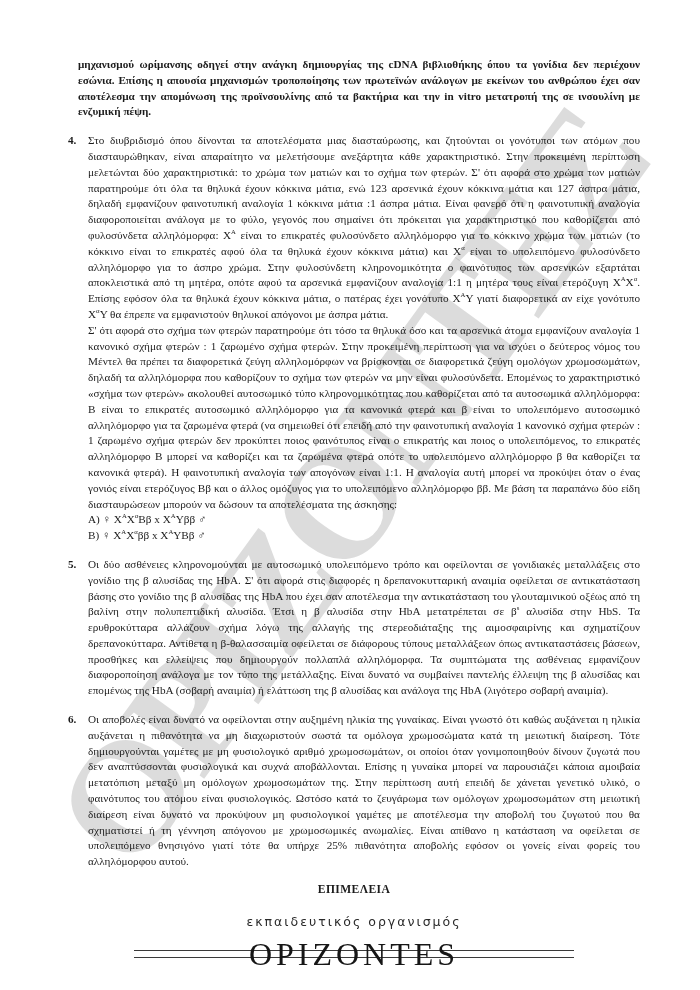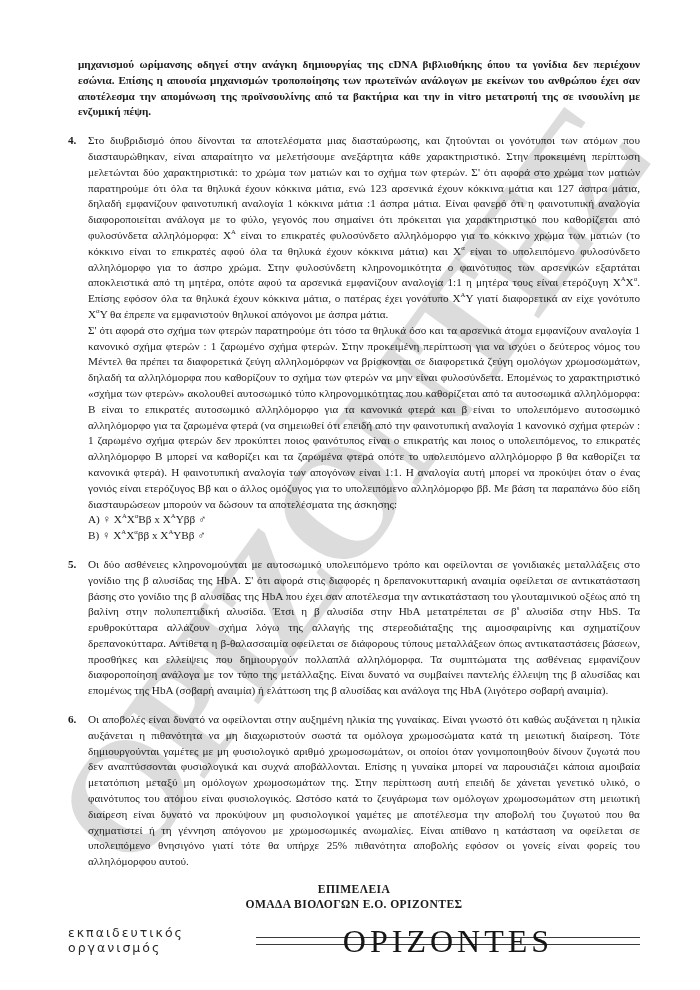--- a/index.html
+++ b/index.html
@@ -54,23 +54,23 @@
   }
   sup { font-size: 0.6em; line-height: 0; vertical-align: super; }
   .credits { margin-top: 10px; text-align: center; }
   .credits-line1, .credits-line2 {
     font-weight: bold;
     font-size: 11.6px;
     line-height: 14.5px;
     letter-spacing: 0.4px;
   }
   .logo {
-    margin-top: 4px;
+    margin-top: 16px;
     display: flex;
-    flex-direction: row;
+    flex-direction: column;
     align-items: center;
   }
   .logo-tagline {
     font-family: "DejaVu Sans", sans-serif;
     font-size: 12.5px;
     letter-spacing: 2px;
     color: #2a2a2a;
   }
   .logo-mark {
     position: relative;
@@ -127,21 +127,20 @@
 
   <div class="item">
     <div class="num">6.</div>
     <div class="body">
       <p class="para">Οι αποβολές είναι δυνατό να οφείλονται στην αυξημένη ηλικία της γυναίκας. Είναι γνωστό ότι καθώς αυξάνεται η ηλικία αυξάνεται η πιθανότητα να μη διαχωριστούν σωστά τα ομόλογα χρωμοσώματα κατά τη μειωτική διαίρεση. Τότε δημιουργούνται γαμέτες με μη φυσιολογικό αριθμό χρωμοσωμάτων, οι οποίοι όταν γονιμοποιηθούν δίνουν ζυγωτά που δεν αναπτύσσονται φυσιολογικά και συχνά αποβάλλονται. Επίσης η γυναίκα μπορεί να παρουσιάζει κάποια αμοιβαία μετατόπιση μεταξύ μη ομόλογων χρωμοσωμάτων της. Στην περίπτωση αυτή επειδή δε χάνεται γενετικό υλικό, ο φαινότυπος του ατόμου είναι φυσιολογικός. Ωστόσο κατά το ζευγάρωμα των ομόλογων χρωμοσωμάτων στη μειωτική διαίρεση είναι δυνατό να προκύψουν μη φυσιολογικοί γαμέτες με αποτέλεσμα την αποβολή του ζυγωτού που θα σχηματιστεί ή τη γέννηση απόγονου με χρωμοσωμικές ανωμαλίες. Είναι απίθανο η κατάσταση να οφείλεται σε υπολειπόμενο θνησιγόνο γιατί τότε θα υπήρχε 25% πιθανότητα αποβολής εφόσον οι γονείς είναι φορείς του αλληλόμορφου αυτού.</p>
     </div>
   </div>
 
   <div class="credits">
     <div class="credits-line1">ΕΠΙΜΕΛΕΙΑ</div>
-    <div class="credits-line2">ΟΜΑΔΑ ΒΙΟΛΟΓΩΝ Ε.Ο. ΟΡΙΖΟΝΤΕΣ</div>
   </div>
 
   <div class="logo">
     <div class="logo-tagline">εκπαιδευτικός οργανισμός</div>
     <div class="logo-mark">
       <span class="rule rule-top"></span>
       <span class="rule rule-bottom"></span>
       <span class="logo-text">OPIZONTES</span>
     </div>
   </div>

